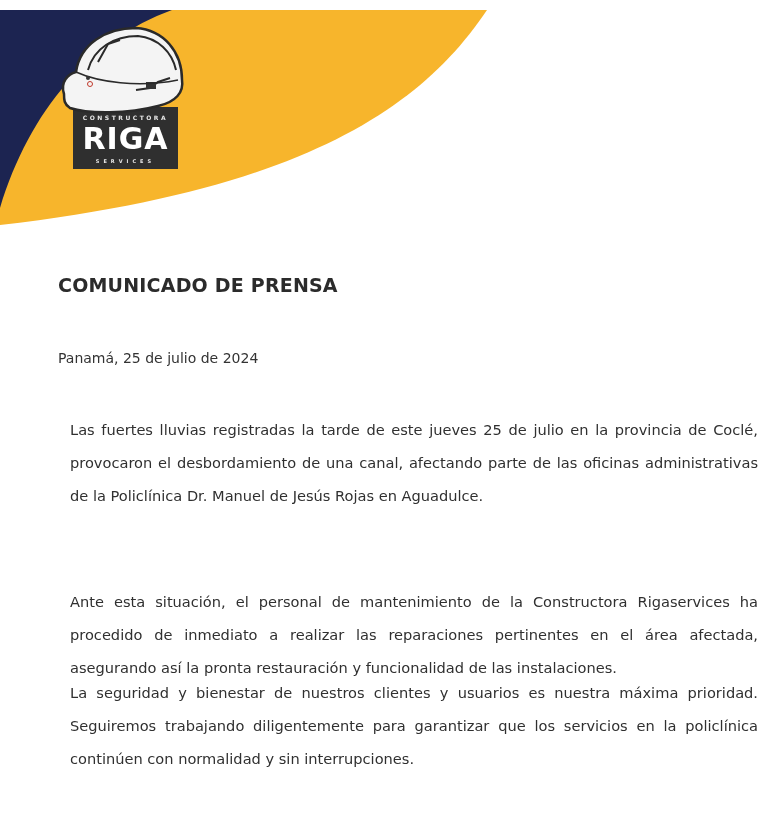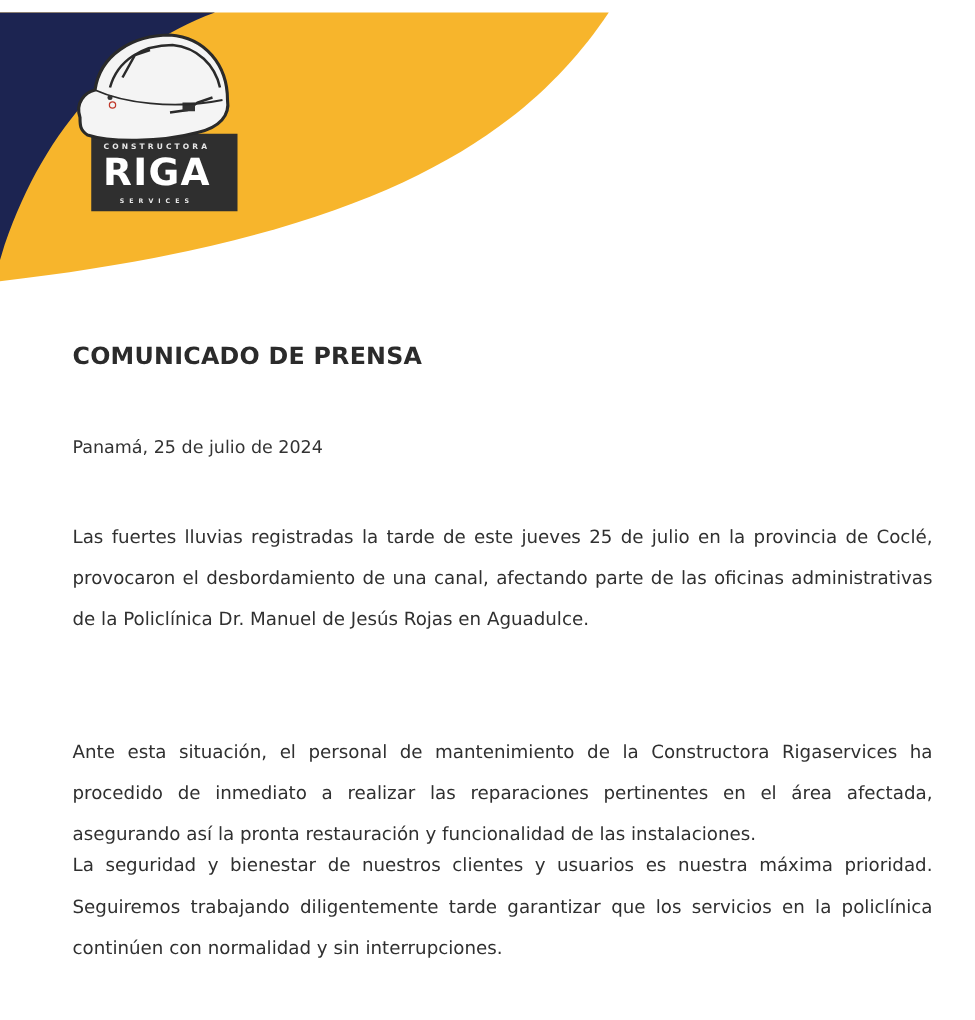--- a/index.html
+++ b/index.html
@@ -3,21 +3,21 @@
   <meta charset="utf-8">
   <style>
     html, body { margin: 0; padding: 0; }
     body {
       width: 780px; height: 816px; background: #ffffff; position: relative; overflow: hidden;
       font-family: "DejaVu Sans", sans-serif; color: #2d2d2d;
     }
     .header-graphic { position: absolute; left: 0; top: 0; width: 780px; height: 240px; }
     .logo { position: absolute; left: 58px; top: 22px; width: 130px; height: 150px; }
     .logo-plate {
-      position: absolute; left: 15px; top: 85px; width: 117px; height: 62px; background: #2f2f2f;
+      position: absolute; left: 15px; top: 85px; width: 105px; height: 62px; background: #2f2f2f;
     }
     .logo-small {
       position: absolute; left: 0; width: 105px; text-align: center; color: #e8e8e8;
       font-family: "DejaVu Sans", sans-serif; font-size: 6px; letter-spacing: 2.5px; font-weight: bold;
     }
     .logo-small.top { top: 7px; }
     .logo-small.bottom { top: 51px; letter-spacing: 4px; font-size: 5px; }
     .logo-main {
       position: absolute; left: 0; top: 14px; width: 105px; text-align: center; color: #ffffff;
       font-family: "DejaVu Sans", sans-serif; font-size: 30px; font-weight: bold; letter-spacing: 1px; line-height: 36px;
@@ -25,21 +25,21 @@
     .helmet { position: absolute; left: 0; top: 0; width: 130px; height: 100px; }
     .title {
       position: absolute; left: 58px; top: 274px; margin: 0;
       font-family: "DejaVu Sans", sans-serif; font-weight: bold; font-size: 19px; color: #2b2b2b;
       letter-spacing: 0.2px;
     }
     .dateline {
       position: absolute; left: 58px; top: 350px; font-size: 14px; color: #333;
     }
     .para {
-      position: absolute; left: 58px; width: 688px; margin: 0; font-size: 14.6px; line-height: 33px;
+      position: absolute; left: 70px; width: 688px; margin: 0; font-size: 14.6px; line-height: 33px;
       text-align: justify; color: #303030;
     }
     .p1 { top: 413px; }
     .p2 { top: 545px; margin-top: 40px; }
     .p3 { top: 676px; }
   </style>
 </head>
 <body>
 
 <div class="header-graphic">
@@ -65,13 +65,13 @@
     <circle cx="30" cy="56" r="2" fill="#333"></circle>
     <circle cx="32" cy="62" r="2.5" fill="none" stroke="#c0392b" stroke-width="1"></circle>
   </svg>
 </div>
 
 <h1 class="title">COMUNICADO DE PRENSA</h1>
 <div class="dateline">Panamá, 25 de julio de 2024</div>
 
 <p class="para p1">Las fuertes lluvias registradas la tarde de este jueves 25 de julio en la provincia de Coclé, provocaron el desbordamiento de una canal, afectando parte de las oficinas administrativas de la Policlínica Dr. Manuel de Jesús Rojas en Aguadulce.</p>
 <p class="para p2">Ante esta situación, el personal de mantenimiento de la Constructora Rigaservices ha procedido de inmediato a realizar las reparaciones pertinentes en el área afectada, asegurando así la pronta restauración y funcionalidad de las instalaciones.</p>
-<p class="para p3">La seguridad y bienestar de nuestros clientes y usuarios es nuestra máxima prioridad. Seguiremos trabajando diligentemente tarde garantizar que los servicios en la policlínica continúen con normalidad y sin interrupciones.</p>
+<p class="para p3">La seguridad y bienestar de nuestros clientes y usuarios es nuestra máxima prioridad. Seguiremos trabajando diligentemente para garantizar que los servicios en la policlínica continúen con normalidad y sin interrupciones.</p>
 
 </body></html>

